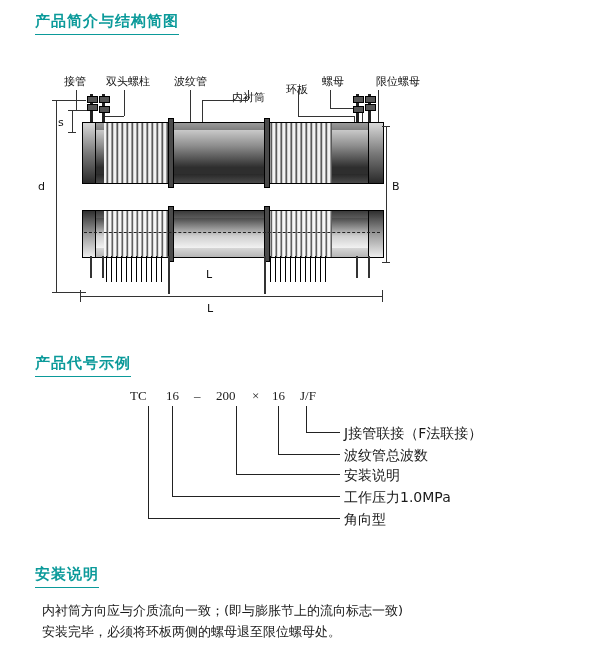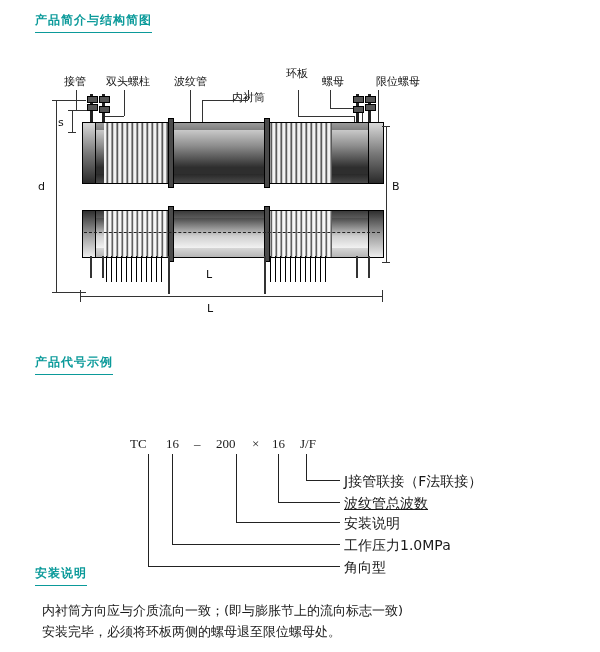--- a/index.html
+++ b/index.html
@@ -7,21 +7,21 @@
     width:600px;height:652px;
     background:#ffffff;
     font-family:"DejaVu Sans","Liberation Sans",sans-serif;
     color:#1a1a1a;
     position:relative;
     overflow:hidden;
   }
   .section-title{
     color:#0b9a9a;
     font-weight:bold;
-    font-size:12px;
+    font-size:15px;
     letter-spacing:1px;
   }
   .underline{
     border-bottom:1px solid #0b9a9a;
     display:inline-block;
     padding-bottom:3px;
   }
   #title1{position:absolute;left:35px;top:12px;}
   #title2{position:absolute;left:35px;top:354px;}
   #title3{position:absolute;left:35px;top:565px;}
@@ -94,21 +94,21 @@
     position:absolute;width:3px;background:#222;
   }
   .nut{
     position:absolute;width:9px;height:5px;background:#555;border:1px solid #000;
   }
   .flange-plate{
     position:absolute;width:4px;background:#4a4a4a;border:1px solid #000;
   }
 
   
-  #code{position:absolute;left:0;top:380px;width:479px;height:170px;margin-top:48px;}
+  #code{position:absolute;left:0;top:380px;width:479px;height:170px;}
   .code-part{position:absolute;font-size:13px;font-family:"Liberation Serif",serif;}
   .leader-v{position:absolute;width:1px;background:#222;}
   .leader-h{position:absolute;height:1px;background:#222;}
   .code-desc{position:absolute;font-size:14px;white-space:nowrap;}
 
   
   #notes{position:absolute;left:42px;top:600px;width:520px;font-size:13px;line-height:21px;}
 </style>
 </head>
 <body>
@@ -116,21 +116,21 @@
 <div id="title1" class="section-title">
   <span class="underline">产品简介与结构简图</span>
 </div>
 
 <div id="diagram">
 
   <div class="lbl" style="left:64px;top:14px;">接管</div>
   <div class="lbl" style="left:106px;top:14px;">双头螺柱</div>
   <div class="lbl" style="left:174px;top:14px;">波纹管</div>
   <div class="lbl" style="left:232px;top:30px;">内衬筒</div>
-  <div class="lbl" style="left:286px;top:6px;">环板</div>
+  <div class="lbl" style="left:286px;top:22px;">环板</div>
   <div class="lbl" style="left:322px;top:14px;">螺母</div>
   <div class="lbl" style="left:352px;top:14px;padding-left:24px;">限位螺母</div>
 
   <div class="vline" style="left:76px;top:30px;height:20px;"></div>
   <div class="hline" style="left:76px;top:50px;width:14px;"></div>
   <div class="vline" style="left:90px;top:50px;height:14px;"></div>
 
   <div class="vline" style="left:124px;top:30px;height:26px;"></div>
   <div class="hline" style="left:104px;top:56px;width:20px;"></div>
   <div class="vline" style="left:104px;top:56px;height:8px;"></div>
@@ -228,21 +228,21 @@
   <div class="code-part" style="left:252px;top:8px;">×</div>
   <div class="code-part" style="left:272px;top:8px;">16</div>
   <div class="code-part" style="left:300px;top:8px;">J/F</div>
 
   <div class="leader-v" style="left:306px;top:26px;height:26px;"></div>
   <div class="leader-h" style="left:306px;top:52px;width:34px;"></div>
   <div class="code-desc" style="left:344px;top:45px;">J接管联接（F法联接）</div>
 
   <div class="leader-v" style="left:278px;top:26px;height:48px;"></div>
   <div class="leader-h" style="left:278px;top:74px;width:62px;"></div>
-  <div class="code-desc" style="left:344px;top:67px;text-decoration:underline;">波纹管总波数</div>
+  <div class="code-desc" style="left:344px;top:67px;">波纹管总波数</div>
 
   <div class="leader-v" style="left:236px;top:26px;height:68px;"></div>
   <div class="leader-h" style="left:236px;top:94px;width:104px;"></div>
   <div class="code-desc" style="left:344px;top:87px;">安装说明</div>
 
   <div class="leader-v" style="left:172px;top:26px;height:90px;"></div>
   <div class="leader-h" style="left:172px;top:116px;width:168px;"></div>
   <div class="code-desc" style="left:344px;top:109px;">工作压力1.0MPa</div>
 
   <div class="leader-v" style="left:148px;top:26px;height:112px;"></div>

